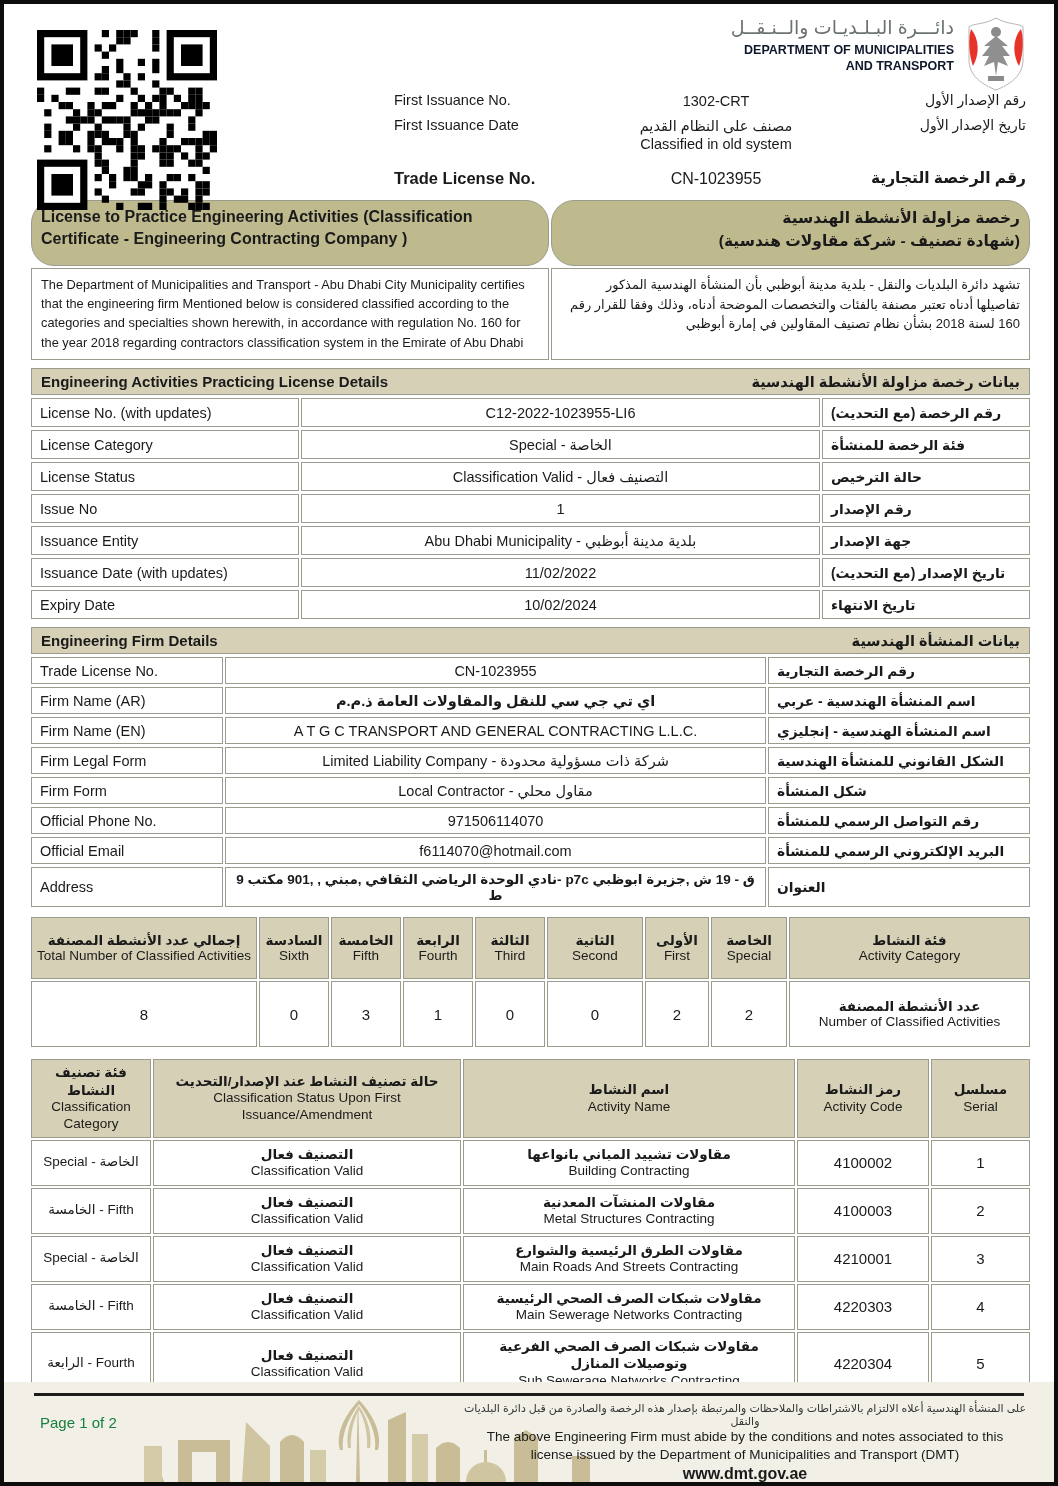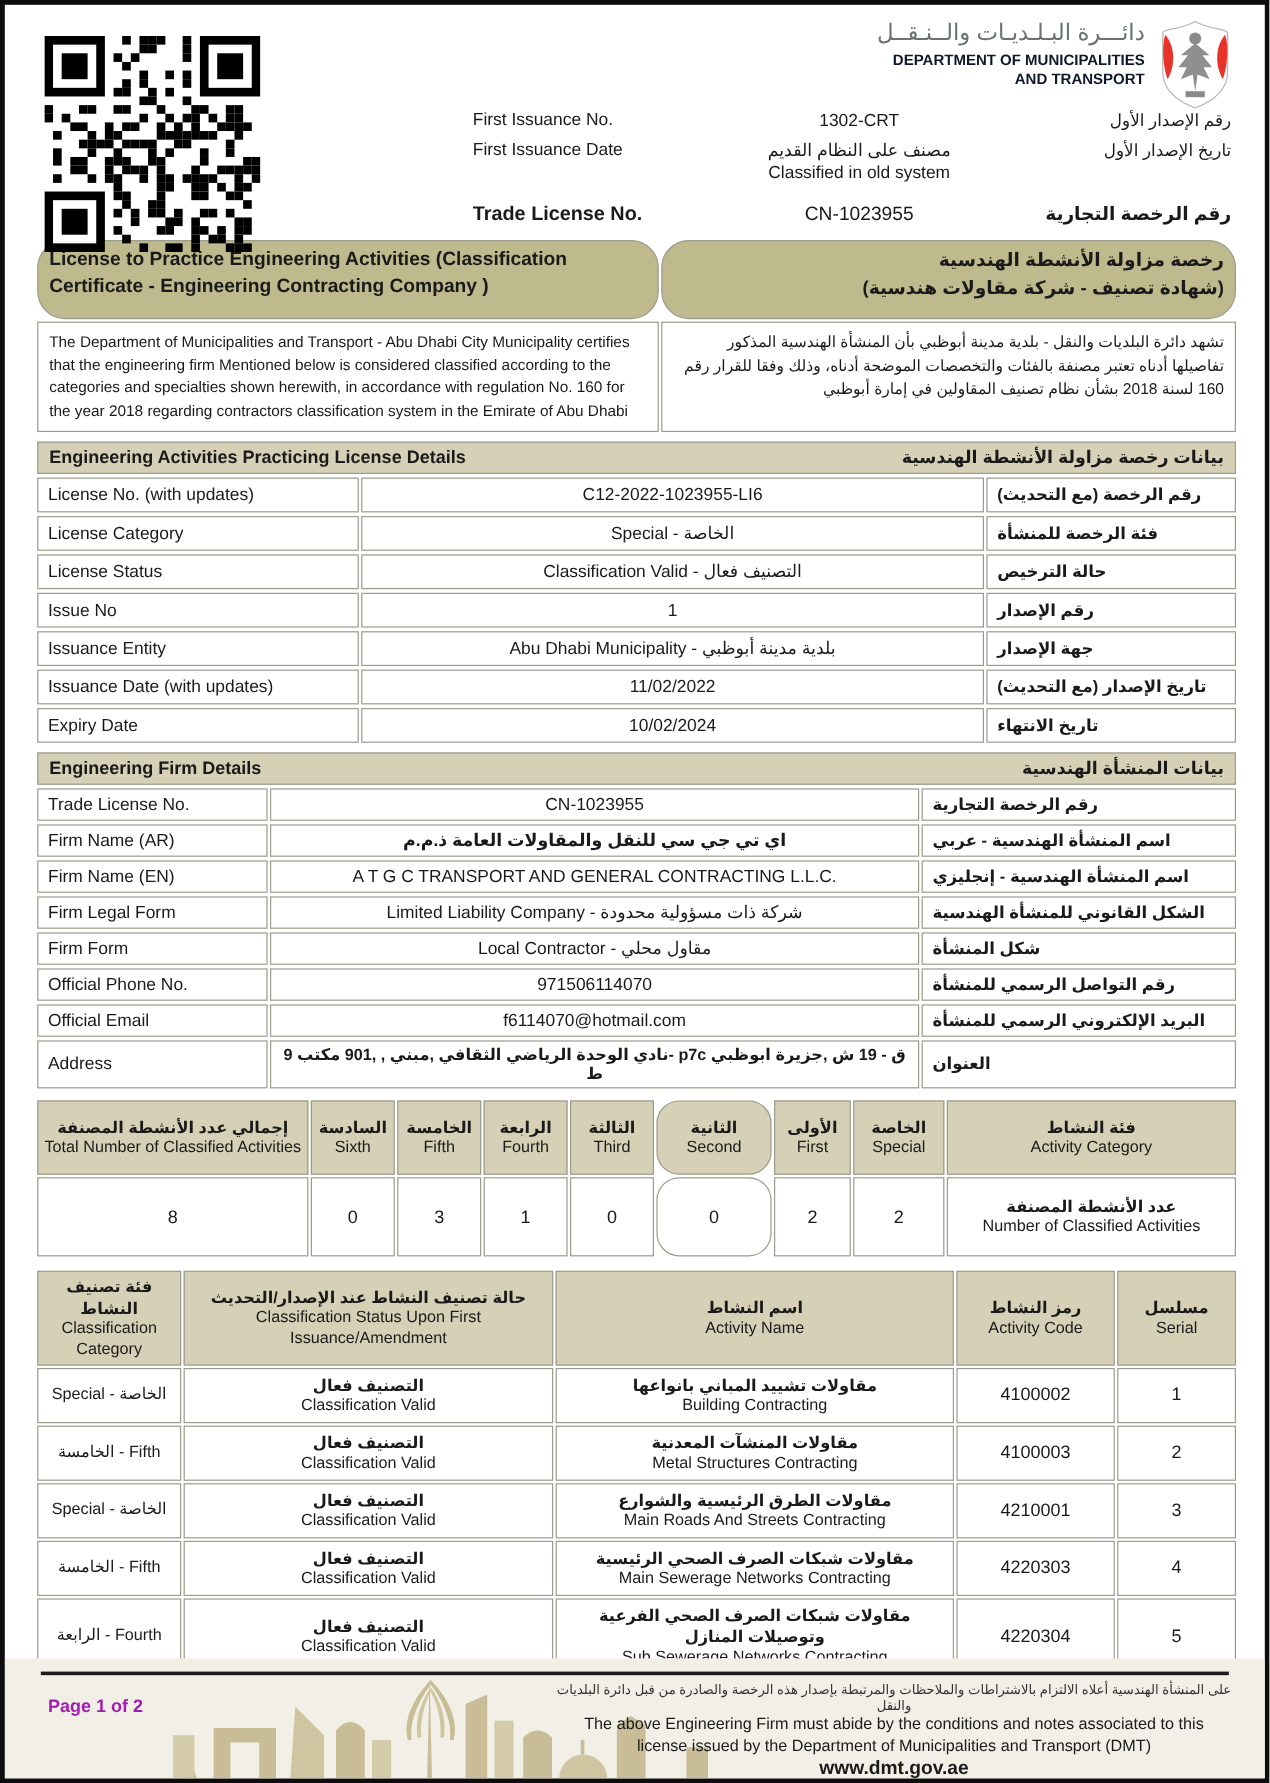--- a/index.html
+++ b/index.html
@@ -56,37 +56,37 @@
   .firm .dcell.val{flex:1;}
   .firm .dcell.ar{width:262px;}
 
   
   .sum-row{display:flex;gap:2px;margin-bottom:2px;}
   .sum-cell{box-sizing:border-box;text-align:center;padding:4px 3px;display:flex;flex-direction:column;justify-content:center;}
   .sum-head{background:#d6d1b6;min-height:62px;}
   .sum-ar{font-size:13.5px;font-weight:bold;direction:rtl;}
   .sum-en{font-size:13.5px;line-height:1.2;}
   .sum-val{background:#fff;min-height:66px;font-size:15px;justify-content:center;}
-  .w-total{width:226px;}.w-s{width:70px;}.w-second{width:96px;border-radius:19px;}.w-first{width:64px;}.w-special{width:76px;}.w-cat{flex:1;}
+  .w-total{width:226px;}.w-s{width:70px;}.w-second{width:96px;}.w-first{width:64px;}.w-special{width:76px;}.w-cat{flex:1;}
 
   
   .act-row{display:flex;gap:2px;margin-bottom:2px;}
   .act-cell{box-sizing:border-box;text-align:center;padding:4px 4px;display:flex;flex-direction:column;justify-content:center;background:#fff;}
   .act-head .act-cell{background:#d6d1b6;min-height:64px;}
   .a-cat{width:120px;}.a-status{width:308px;}.a-name{width:332px;}.a-code{width:132px;}.a-serial{flex:1;}
   .act-ar{font-size:13.5px;font-weight:bold;direction:rtl;line-height:1.3;}
   .act-en{font-size:13.5px;line-height:1.25;}
   .act-num{font-size:15px;}
   .act-body .act-cell{min-height:46px;}
   .act-body .row5 .act-cell{min-height:64px;}
 
   
   .footer{position:absolute;left:0;right:0;bottom:0;height:100px;background:#f2efe7;}
   .f-line{position:absolute;left:30px;right:30px;top:11px;height:3px;background:#1c1c1c;}
-  .f-page{position:absolute;left:36px;top:32px;font-size:15px;font-weight:bold;color:#a21caf;}
+  .f-page{position:absolute;left:36px;top:32px;font-size:15px;font-weight:normal;color:#15803d;}
   .f-sky{position:absolute;left:140px;bottom:0;}
   .f-notes{position:absolute;right:14px;top:20px;width:590px;text-align:center;}
   .f-note-ar{font-size:11px;direction:rtl;color:#333;}
   .f-note-en{font-size:13.5px;line-height:1.35;}
   .f-url{font-size:16px;font-weight:bold;margin-top:1px;}
 </style>
 </head>
 <body>
 
 <div class="page">

